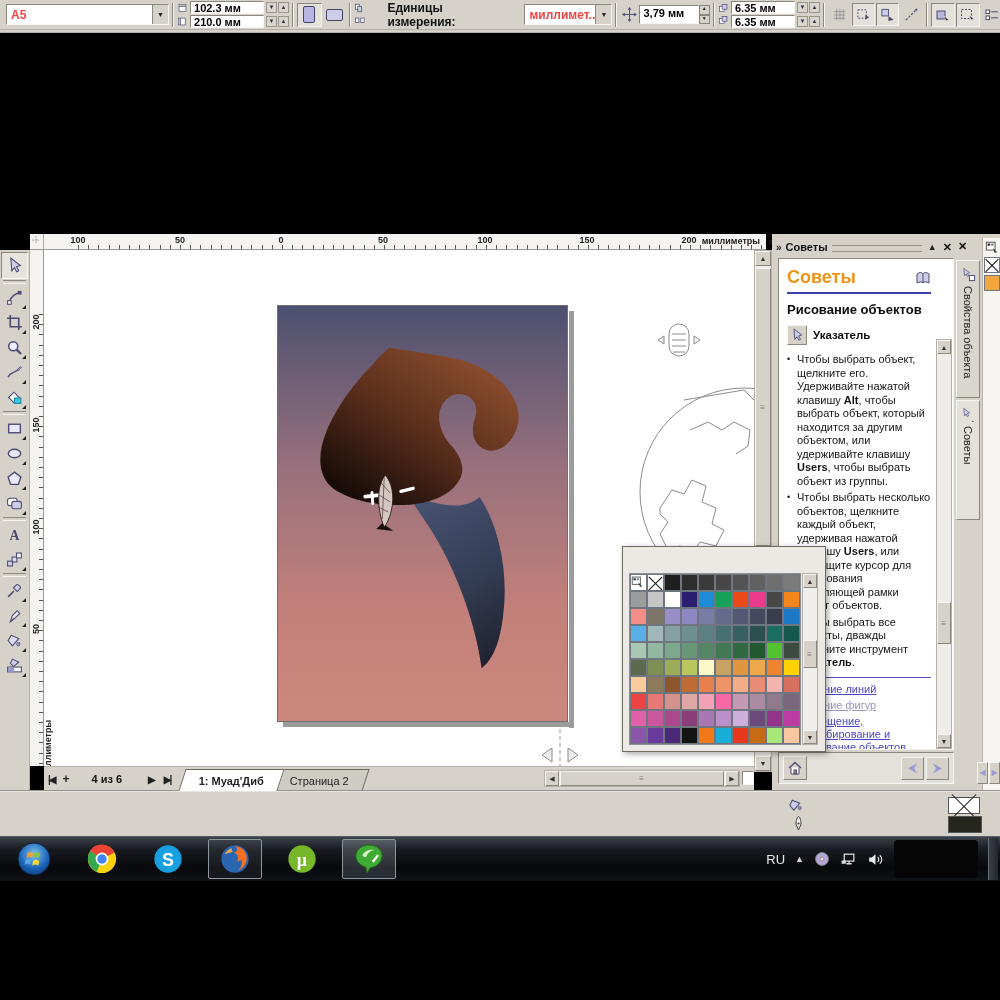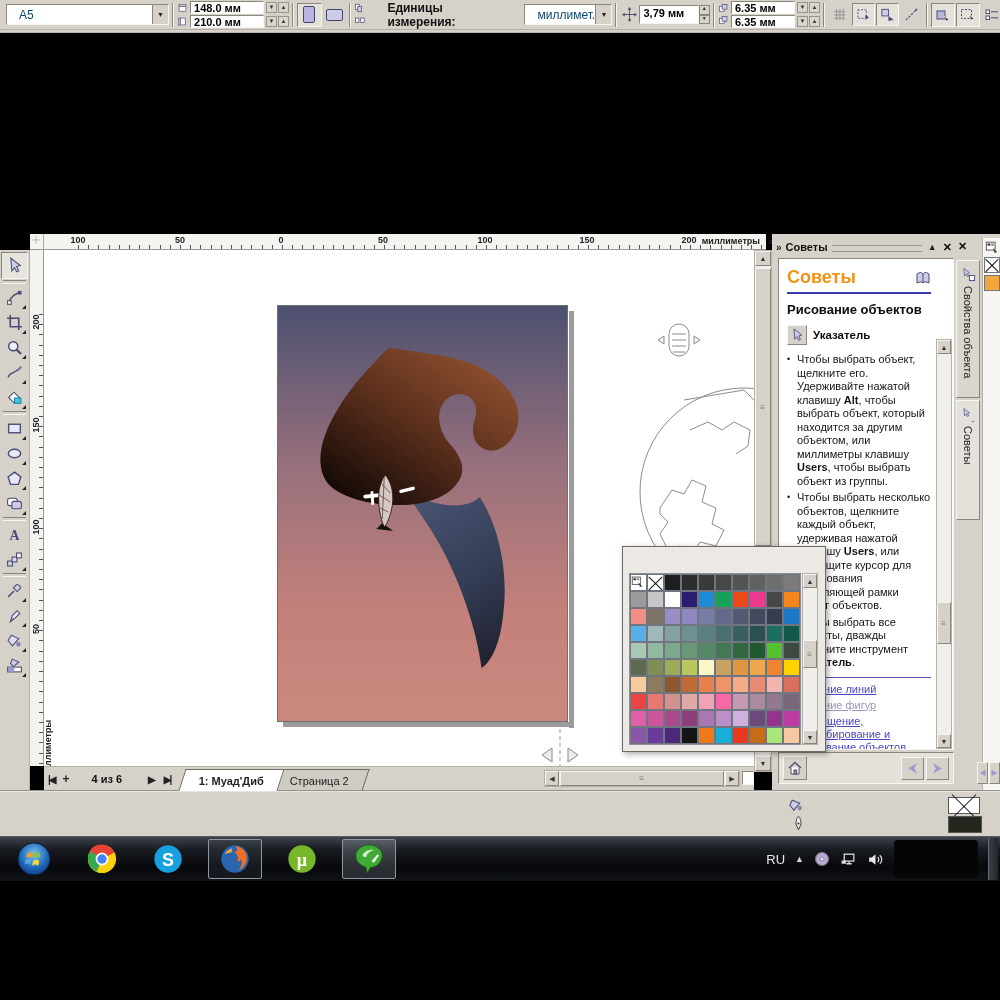--- a/index.html
+++ b/index.html
@@ -8,21 +8,21 @@
   .abs{position:absolute;}
   .win{background:#d6d2ca;}
   .b3d{border:1px solid;border-color:#f7f5f1 #8b867c #8b867c #f7f5f1;background:#d6d2ca;box-sizing:border-box;}
   .b3din{border:1px solid;border-color:#8b867c #f7f5f1 #f7f5f1 #8b867c;background:#e4e1da;box-sizing:border-box;}
   .inset{border:1px solid;border-color:#8b867c #f7f5f1 #f7f5f1 #8b867c;background:#fff;box-sizing:border-box;}
   .icbtn{width:24px;height:24px;display:flex;align-items:center;justify-content:center;position:relative;}
   .icbtn svg{width:17px;height:17px;}
   .drop{font-size:7px;color:#333;margin-left:1px;}
   .flyout{position:absolute;right:1px;bottom:1px;width:0;height:0;border-left:4px solid transparent;border-bottom:4px solid #222;}
   .combo{background:#fff;border:1px solid;border-color:#8b867c #f7f5f1 #f7f5f1 #8b867c;display:flex;align-items:center;box-sizing:border-box;}
-  .combo .cval{flex:1;padding:0 12px;font-size:12px;font-weight:normal;color:#0c4a6e;white-space:nowrap;overflow:hidden;}
+  .combo .cval{flex:1;padding:0 4px;font-size:12px;font-weight:bold;color:#ef4444;white-space:nowrap;overflow:hidden;}
   .combo .cbtn{width:15px;height:100%;background:#d6d2ca;border-left:1px solid #8b867c;display:flex;align-items:center;justify-content:center;font-size:7px;color:#222;}
   .spinner{display:flex;flex-direction:column;width:12px;}
   .spinner div{height:50%;background:#d6d2ca;border:1px solid #8b867c;font-size:5px;line-height:5px;text-align:center;color:#222;}
   .minarrows{display:flex;gap:1px;}
   .minarrows span{font-size:6px;color:#334;background:#d9d5cd;border:1px solid #9a958b;width:9px;height:9px;line-height:8px;text-align:center;}
   .menu-item{padding:2px 8px;font-size:12px;color:#111;cursor:default;}
   .menu-item u{text-decoration:underline;}
   .tb-sep{border-left:1px solid #8b867c;border-right:1px solid #f7f5f1;height:24px;margin:0 3px;}
   .toolbox-btn{width:25px;height:25px;margin:0 auto;display:flex;align-items:center;justify-content:center;position:relative;}
   .toolbox-btn svg{width:17px;height:17px;}
@@ -226,21 +226,21 @@
         <span>
           <svg viewBox="0 0 16 16" style="width:11px;height:11px;display:block;">
             <rect x="5" y="3" width="7" height="10" fill="#fff" stroke="#4b4b74"></rect>
             <path d="M2.5 3v10" stroke="#4b4b74"></path>
             <path d="M1.2 3h2.6M1.2 13h2.6" stroke="#4b4b74"></path>
           </svg>
         </span>
       </div>
     <div style="display:flex;flex-direction:column;gap:1px;">
       <div style="display:flex;align-items:center;gap:2px;">
-        <div class="inset" style="width:74px;height:13px;font-size:11px;font-weight:bold;padding:0 3px;">148.0 мм</div>
+        <div class="inset" style="width:74px;height:13px;font-size:11px;font-weight:bold;padding:0 3px;">102.3 мм</div>
         <div class="minarrows">
             <span>▼</span>
             <span>▲</span>
           </div>
       </div>
       <div style="display:flex;align-items:center;gap:2px;">
         <div class="inset" style="width:74px;height:13px;font-size:11px;font-weight:bold;padding:0 3px;">210.0 мм</div>
         <div class="minarrows">
             <span>▼</span>
             <span>▲</span>
@@ -621,21 +621,21 @@
           <span class="b3d" style="width:20px;height:20px;display:inline-flex;align-items:center;justify-content:center;" id="tipspick">
               <svg viewBox="0 0 16 16" style="width:14px;height:14px;display:block;">
                 <path d="M4.5 1l1 12 2.5-3 2 4 2-1-2-4 3.5-1z" fill="#cdcde8" stroke="#4b4b74"></path>
               </svg>
             </span>
           <span style="font-size:11.5px;font-weight:bold;color:#0c0c0c;">Указатель</span>
         </div>
         <div id="tips-bullets">
             <div class="bullet-row">
               <span class="bdot">•</span>
-              <span><span>Чтобы выбрать объект, щелкните его. Удерживайте нажатой клавишу </span><b>Alt</b><span>, чтобы выбрать объект, который находится за другим объектом, или миллиметры клавишу </span><b>Users</b><span>, чтобы выбрать объект из группы.</span></span>
+              <span><span>Чтобы выбрать объект, щелкните его. Удерживайте нажатой клавишу </span><b>Alt</b><span>, чтобы выбрать объект, который находится за другим объектом, или удерживайте клавишу </span><b>Users</b><span>, чтобы выбрать объект из группы.</span></span>
             </div>
             <div class="bullet-row">
               <span class="bdot">•</span>
               <span><span>Чтобы выбрать несколько объектов, щелкните каждый объект, удерживая нажатой клавишу </span><b>Users</b><span>, или растащите курсор для образования выделяющей рамки вокруг объектов.</span></span>
             </div>
             <div class="bullet-row">
               <span class="bdot">•</span>
               <span><span>Чтобы выбрать все объекты, дважды щелкните инструмент </span><b>Указатель</b><span>.</span></span>
             </div>
           </div>

